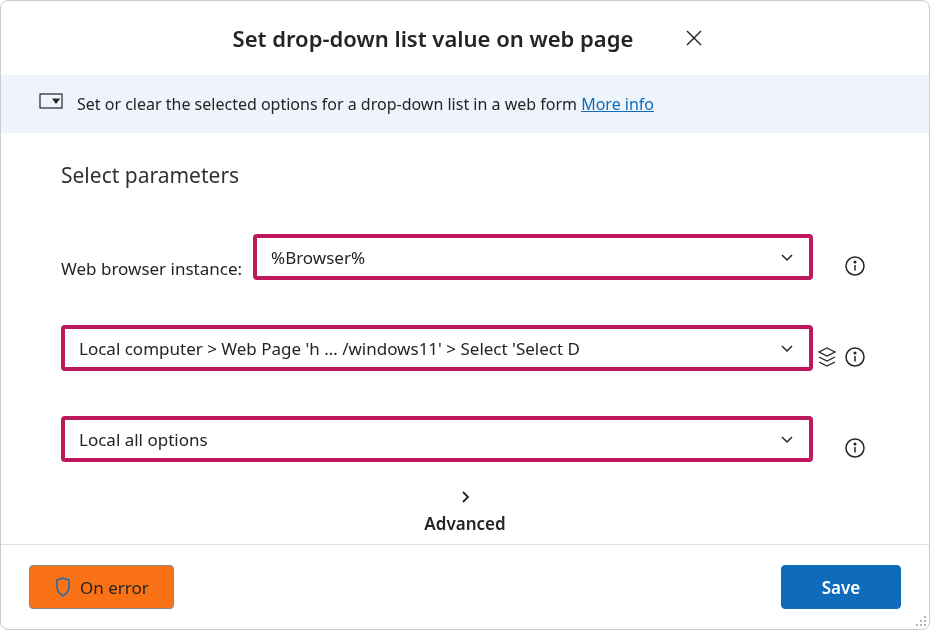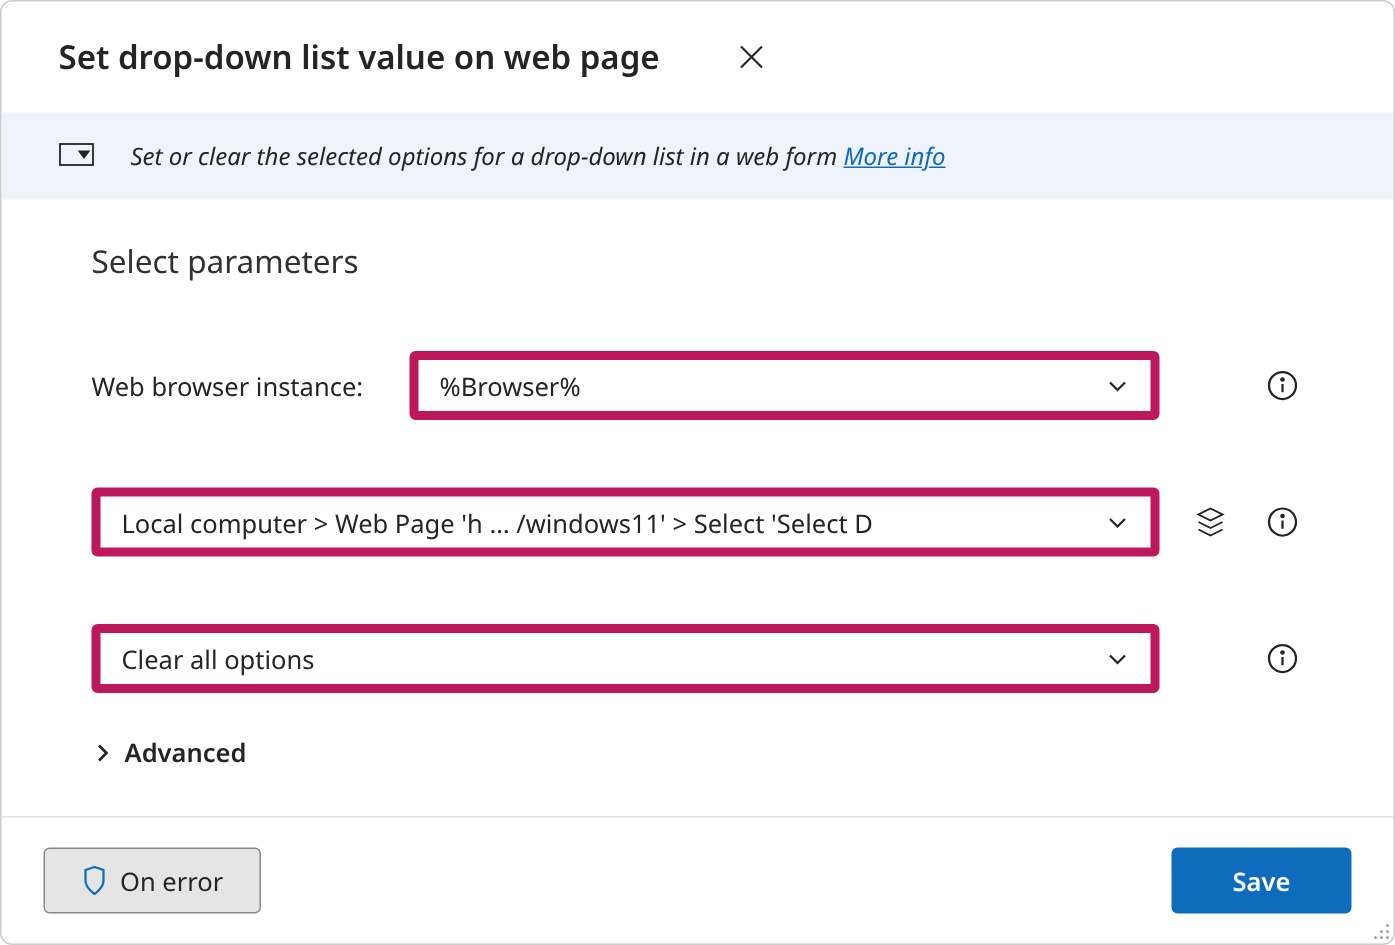--- a/index.html
+++ b/index.html
@@ -12,21 +12,21 @@
       border-radius: 8px;
       display: flex;
       flex-direction: column;
       overflow: hidden;
       position: relative;
     }
 
     .header {
       display: flex;
       align-items: center;
-      justify-content: flex-start;
+      justify-content: center;
       padding: 22px 28px 22px 38px;
       gap: 48px;
     }
 
     .dialog-title {
       font-size: 22px;
       font-weight: 600;
       color: #242424;
     }
 
@@ -37,25 +37,24 @@
       padding: 4px;
       display: flex;
       align-items: center;
       justify-content: center;
     }
 
     .banner {
       background: #eef3fc;
       padding: 18px 38px;
       display: flex;
-      align-items: center;
-      gap: 24px;
+      align-items: flex-start;
+      gap: 14px;
       font-size: 16px;
       color: #242424;
-      font-style: italic;
     }
 
     .banner-icon {
       display: inline-flex;
       width: 24px;
       height: 18px;
     }
 
     .banner-text a {
       color: #0f6cbd;
@@ -70,37 +69,37 @@
 
     .section-title {
       font-size: 21px;
       color: #323130;
       margin-bottom: 20px;
       font-weight: 400;
     }
 
     .form-row {
       display: flex;
-      align-items: center;
+      align-items: flex-end;
       margin-bottom: 28px;
-      gap: 20px;
+      gap: 0;
       margin-top: 45px;
     }
 
     .form-label {
       width: 192px;
       font-size: 17px;
       color: #242424;
       flex-shrink: 0;
     }
 
     .dropdown-control {
       flex: 1;
       height: 46px;
-      border: 6px solid #be185d;
+      border: 4px solid #be185d;
       border-radius: 4px;
       padding: 0 14px;
       display: flex;
       align-items: center;
       justify-content: space-between;
       background: #fff;
       cursor: pointer;
       font-size: 17px;
       color: #242424;
       min-width: 0;
@@ -143,20 +142,21 @@
 
     .advanced-row {
       display: flex;
       align-items: center;
       gap: 8px;
       cursor: pointer;
       font-size: 17px;
       font-weight: 600;
       color: #242424;
       margin-top: 8px;
+      flex-direction: column;
     }
 
     .footer {
       border-top: 1px solid #e1dfdd;
       padding: 20px 28px;
       display: flex;
       align-items: center;
       justify-content: space-between;
     }
 
@@ -167,21 +167,21 @@
       font-size: 17px;
       cursor: pointer;
       display: flex;
       align-items: center;
       justify-content: center;
       gap: 8px;
       font-family: inherit;
     }
 
     .btn-secondary {
-      background: #e5e5e5;
+      background: #f97316;
       border: 1px solid #8a8886;
       color: #242424;
     }
 
     .btn-primary {
       background: #0f6cbd;
       border: 1px solid #0f6cbd;
       color: #fff;
       font-weight: 600;
       min-width: 120px;
@@ -270,21 +270,21 @@
           <circle cx="11" cy="11" r="9"></circle>
           <circle cx="11" cy="7" r="0.8" fill="#242424"></circle>
           <line x1="11" y1="10" x2="11" y2="15.5"></line>
         </svg>
       </button>
     </span>
   </div>
 
   <div class="form-row">
     <div class="dropdown-control">
-      <span class="dropdown-value">Clear all options</span>
+      <span class="dropdown-value">Local all options</span>
       <svg class="chevron-down" width="16" height="16" viewBox="0 0 16 16" fill="none" stroke="#242424" stroke-width="1.5">
         <path d="M3 6 L8 11 L13 6"></path>
       </svg>
     </div>
     <span class="spacer-slot"></span>
     <span class="icon-slot">
       <button class="info-btn">
         <svg width="22" height="22" viewBox="0 0 22 22" fill="none" stroke="#242424" stroke-width="1.5">
           <circle cx="11" cy="11" r="9"></circle>
           <circle cx="11" cy="7" r="0.8" fill="#242424"></circle>

